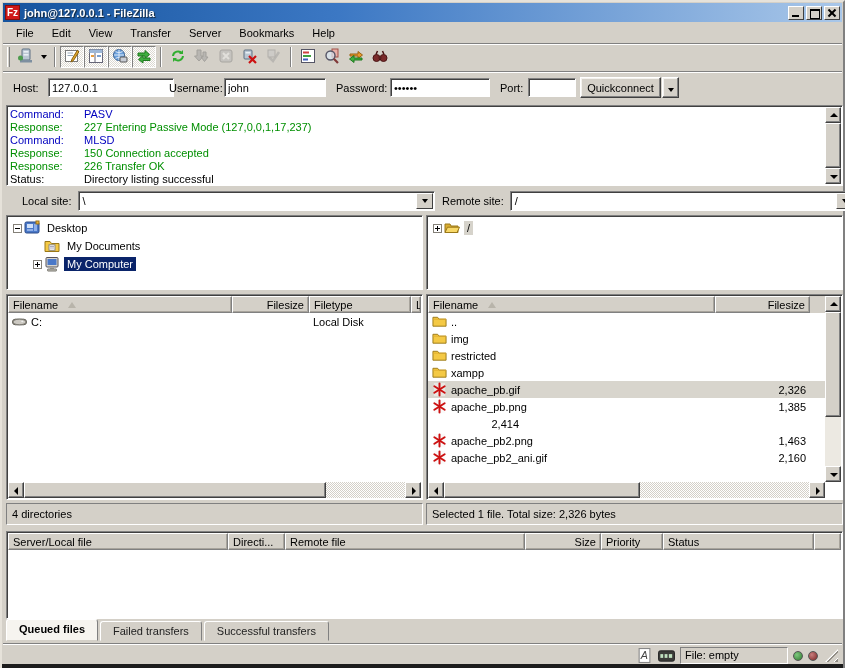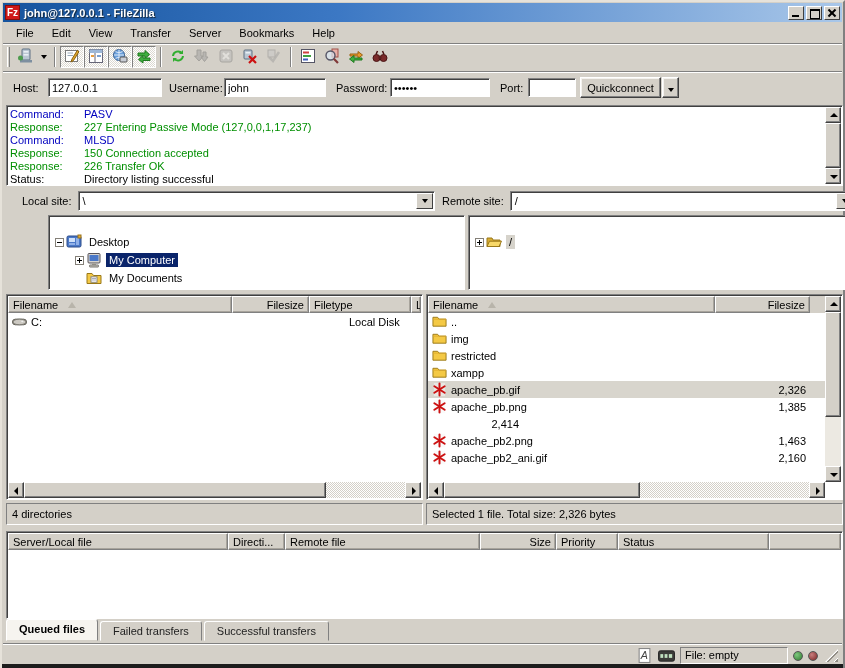--- a/index.html
+++ b/index.html
@@ -83,21 +83,21 @@
   .pane.local  { left:4px; }
   .pane.remote { left:424px; }
   .site-row { position:absolute; left:12px; top:0; width:100%; height:22px; display:flex; align-items:center; }
   .site-label { padding:0 6px 0 4px; }
   .site-combo { flex:1; height:20px; background:#fff; border:1px solid; border-color:#808080 #fff #fff #808080;
                 box-shadow:inset 1px 1px 0 #404040; position:relative; line-height:18px; padding-left:4px; }
   .combo-btn { position:absolute; right:1px; top:1px; bottom:1px; width:17px; background:#d4d0c8;
                border:1px solid; border-color:#fff #404040 #404040 #fff; display:flex; align-items:center; justify-content:center; }
   .treebox { position:absolute; left:0; top:25px; width:100%; height:75px; background:#fff;
              border:1px solid; border-color:#808080 #fff #fff #808080; box-shadow:inset 1px 1px 0 #404040;
-             padding-top:17px; overflow:hidden;margin-left:42px; }
+             padding-top:3px; overflow:hidden; }
   .tree-row { height:18px; display:flex; align-items:center; }
   .exp-slot { width:13px; flex:none; display:flex; align-items:center; justify-content:center; }
   .expander { width:9px; height:9px; background:#fff; border:1px solid #848078; position:relative; }
   .expander::before { content:""; position:absolute; left:1px; top:3px; width:5px; height:1px; background:#000; }
   .expander.plus::after { content:""; position:absolute; left:3px; top:1px; width:1px; height:5px; background:#000; }
   .tree-icon { width:17px; height:16px; flex:none; margin-right:3px; }
   .tree-icon svg { width:16px; height:16px; }
   .tree-label { padding:1px 3px; white-space:nowrap; }
   .tree-label.sel-active { background:#0a246a; color:#fff; }
   .tree-label.sel-inactive { background:#d6d3cb; }
@@ -280,21 +280,21 @@
             <circle cx="4.5" cy="10" r="3.5" fill="#7a2a2a" stroke="#4a1414"></circle>
             <circle cx="11.5" cy="10" r="3.5" fill="#7a2a2a" stroke="#4a1414"></circle>
             <rect x="6.5" y="8" width="3" height="3" fill="#5a1e1e"></rect>
             <path d="M4 6.5 L5.5 3 M12 6.5 L10.5 3" stroke="#4a1414" stroke-width="1.5"></path>
           </svg></span>
       </div>
     </div>
 
   <div class="quickbar">
     <label style="left:10px">Host:</label>
-    <input class="qc-input" style="left: 45px; width: 114px;" value="127.0.0.1">
+    <input class="qc-input" style="left: 45px; width: 126px;" value="127.0.0.1">
     <label style="left:166px">Username:</label>
     <input class="qc-input" style="left: 221px; width: 102px;" value="john">
     <label style="left:333px">Password:</label>
     <input class="qc-input" style="left: 387px; width: 100px;" value="••••••">
     <label style="left:497px">Port:</label>
     <input class="qc-input" style="left: 525px; width: 48px;" value="">
     <button class="qc-btn" style="left:577px; width:81px">Quickconnect</button>
     <button class="qc-btn" style="left:659px; width:17px"><span class="caret" style="display:inline-block"></span></button>
   </div>
 
@@ -354,41 +354,41 @@
           <span class="tree-icon"><svg viewBox="0 0 16 16">
               <rect x="1" y="2" width="14" height="11" rx="1.5" fill="#4a78c8" stroke="#2a4a88"></rect>
               <rect x="3" y="4" width="6" height="4" fill="#cfe0f8"></rect>
               <rect x="10" y="4" width="3" height="7" fill="#8fb0e8"></rect>
               <rect x="3" y="9" width="6" height="2" fill="#8fb0e8"></rect>
               <rect x="12" y="1" width="3" height="3" fill="#e8b038" stroke="#9a7218"></rect>
             </svg></span>
           <span class="tree-label">Desktop</span>
         </div>
         <div class="tree-row" style="padding-left: 24px;">
+          <span class="exp-slot"></span>
+          <span class="tree-icon"><svg viewBox="0 0 16 14">
+              <path d="M1 2.5 L6 2.5 L7.5 4.5 L15 4.5 L15 12.5 L1 12.5 Z" fill="#f4c945" stroke="#9a7818"></path>
+              <rect x="5" y="5.8" width="6" height="5.5" fill="#fff" stroke="#8a877f"></rect>
+              <line x1="6" y1="7.5" x2="10" y2="7.5" stroke="#aab"></line>
+              <line x1="6" y1="9" x2="10" y2="9" stroke="#aab"></line>
+            </svg></span>
+          <span class="tree-label">My Documents</span>
+        </div>
+        <div class="tree-row" style="padding-left: 24px;">
           <span class="exp-slot">
             <span class="expander plus"></span>
           </span>
           <span class="tree-icon"><svg viewBox="0 0 16 16">
               <rect x="2" y="1.5" width="12" height="9.5" rx="1" fill="#d8d5ce" stroke="#55525a"></rect>
               <rect x="3.5" y="3" width="9" height="6" fill="#4a78c8"></rect>
               <rect x="6" y="11" width="4" height="2" fill="#a8a59e"></rect>
               <rect x="3.5" y="13" width="9" height="2" rx="0.5" fill="#c8c5be" stroke="#77746d"></rect>
             </svg></span>
           <span class="tree-label sel-active">My Computer</span>
         </div>
-        <div class="tree-row" style="padding-left: 24px;">
-          <span class="exp-slot"></span>
-          <span class="tree-icon"><svg viewBox="0 0 16 14">
-              <path d="M1 2.5 L6 2.5 L7.5 4.5 L15 4.5 L15 12.5 L1 12.5 Z" fill="#f4c945" stroke="#9a7818"></path>
-              <rect x="5" y="5.8" width="6" height="5.5" fill="#fff" stroke="#8a877f"></rect>
-              <line x1="6" y1="7.5" x2="10" y2="7.5" stroke="#aab"></line>
-              <line x1="6" y1="9" x2="10" y2="9" stroke="#aab"></line>
-            </svg></span>
-          <span class="tree-label">My Documents</span>
-        </div>
       </div>
     <div class="listbox">
       <div class="lv-head" id="local-head">
           <div class="hcell" style="width: 224px;">
             <span>Filename</span>
             <span class="sort-asc"></span>
           </div>
           <div class="hcell right" style="width: 77px;">
             <span>Filesize</span>
           </div>
@@ -405,21 +405,21 @@
               <span class="file-icon"><svg viewBox="0 0 16 12">
                   <rect x="0.5" y="3.5" width="15" height="6" rx="3" fill="#9a978f" stroke="#5a574f"></rect>
                   <ellipse cx="8" cy="6.5" rx="7" ry="3" fill="#ccc9c2" stroke="#7a776f"></ellipse>
                   <ellipse cx="11" cy="6" rx="1.2" ry="0.8" fill="#eee"></ellipse>
                 </svg></span>
               <span>C:</span>
             </div>
             <div class="fcell right" style="width: 77px;">
               <span></span>
             </div>
-            <div class="fcell" style="width: 102px; margin-left: 36px;">
+            <div class="fcell" style="width: 102px;">
               <span>Local Disk</span>
             </div>
             <div class="fcell" style="width: 60px;">
               <span></span>
             </div>
           </div>
         </div>
       <div class="hsb">
         <div class="sb-btn" style="left:0; top:0">
             <span class="ar ar-left"></span>
@@ -609,21 +609,21 @@
   </div>
 
   <div class="queuebox">
     <div class="lv-head" id="queue-head">
         <div class="hcell" style="width: 220px;">
           <span>Server/Local file</span>
         </div>
         <div class="hcell" style="width: 57px;">
           <span>Directi...</span>
         </div>
-        <div class="hcell" style="width: 195px;">
+        <div class="hcell" style="width: 240px;">
           <span>Remote file</span>
         </div>
         <div class="hcell right" style="width: 76px;">
           <span>Size</span>
         </div>
         <div class="hcell" style="width: 62px;">
           <span>Priority</span>
         </div>
         <div class="hcell" style="width: 151px;">
           <span>Status</span>

